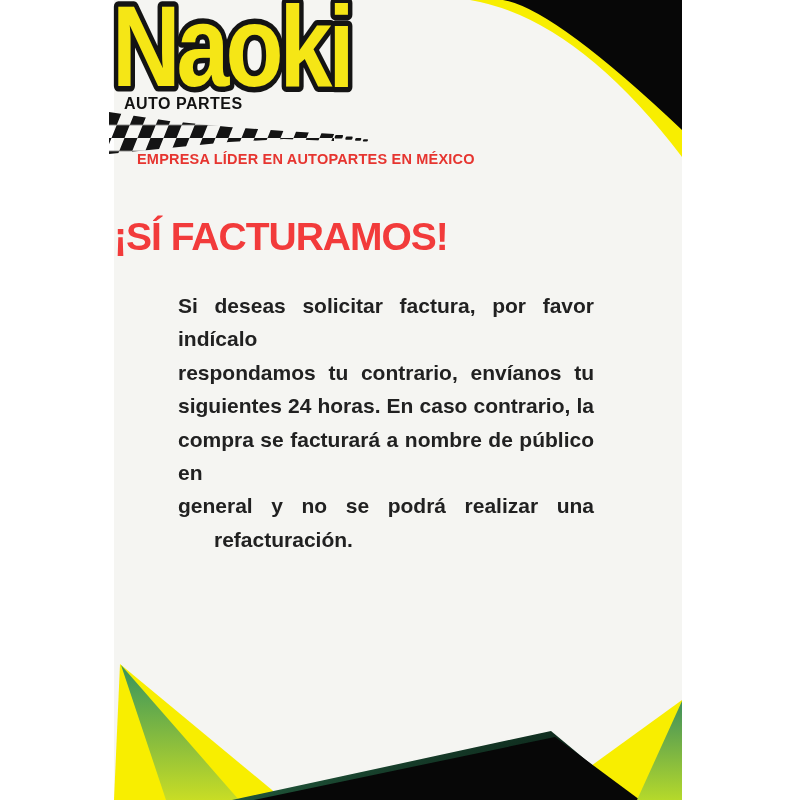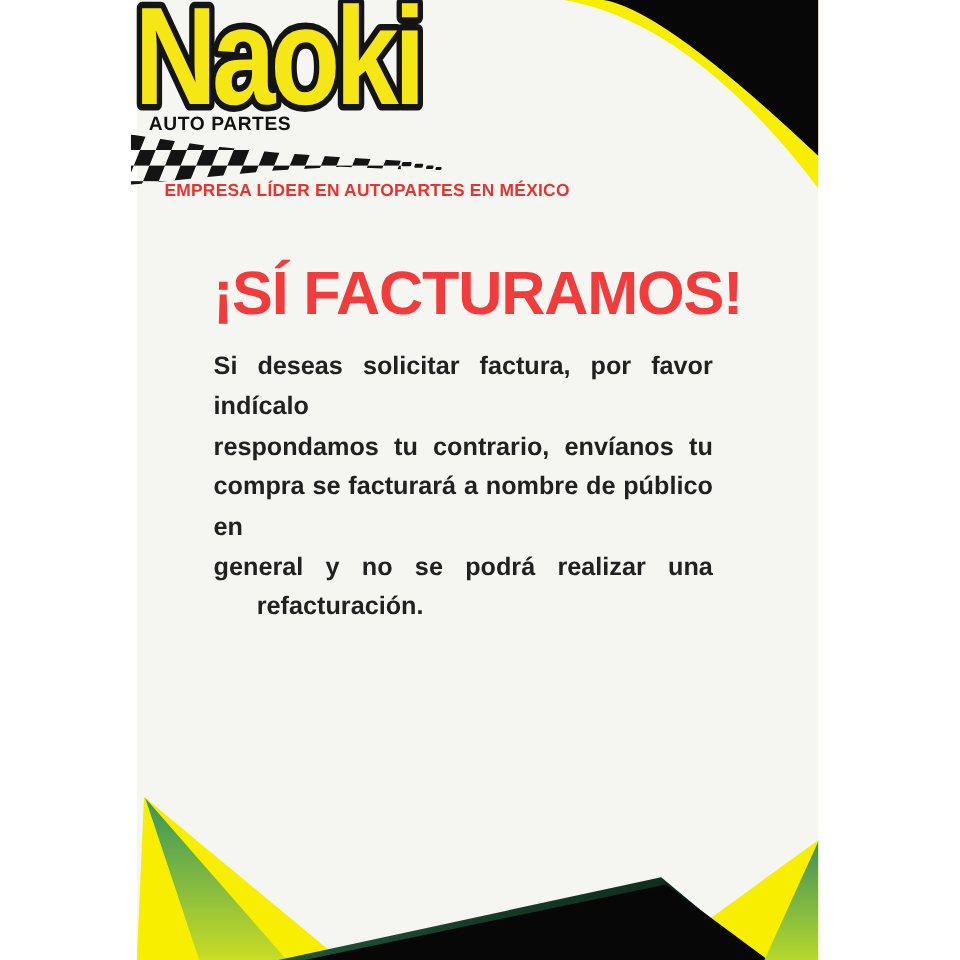--- a/index.html
+++ b/index.html
@@ -16,22 +16,22 @@
     fill:var(--brand-yellow,#f5e616);stroke:var(--outline-black,#141414);
     stroke-width:9px;paint-order:stroke;stroke-linejoin:round;letter-spacing:-4px;
   }
   .subtitle{position:absolute;left:-1px;top:92px;font-size:16px;font-weight:bold;
     color:#121212;letter-spacing:.5px;line-height:24px;margin-left:11px;}
   .flag{position:absolute;left:-5px;top:112px;width:262px;height:42px;}
   .tagline{position:absolute;left:8px;top:150px;font-size:14.5px;font-weight:bold;
     color:var(--accent-red,#e63530);letter-spacing:.2px;line-height:18px;margin-left:15px;}
 
   
-  .title{position:absolute;left:0;top:215px;width:100%;text-align:center;
-    font-size:51px;font-weight:bold;color:var(--title-red,#f23b3b);letter-spacing:-1px;}
+  .title{position:absolute;left:0;top:215px;width:100%;text-align:left;
+    font-size:39px;font-weight:bold;color:var(--title-red,#f23b3b);letter-spacing:-1px;}
 
   
   .body-text{position:absolute;left:64px;top:289px;width:416px;
     font-size:21px;font-weight:bold;color:var(--body-text,#212121);}
   .body-text .line{text-align:justify;text-align-last:justify;line-height:33.4px;}
   .body-text .line.last{text-align:justify;text-align-last:left;margin-left:36px;}
 
   
   .decor-bottom{position:absolute;left:0;bottom:0;width:568px;height:160px;pointer-events:none;}
 </style>
@@ -67,20 +67,21 @@
       </g>
     </svg>
 
     <div class="tagline">EMPRESA LÍDER  EN AUTOPARTES EN MÉXICO</div>
 
     <div class="title">¡SÍ FACTURAMOS!</div>
 
     <div class="body-text">
       <div class="line">Si deseas solicitar factura, por favor indícalo</div>
       <div class="line">respondamos tu contrario, envíanos tu</div>
+      <div class="line">siguientes 24 horas. En caso contrario, la</div>
       <div class="line">compra se facturará a nombre de público en</div>
       <div class="line">general y no se podrá realizar una</div>
       <div class="line last">refacturación.</div>
     </div>
 
     <svg class="decor-bottom" viewBox="0 0 568 160" aria-hidden="true">
       <defs>
         <linearGradient id="gLeft" x1="0" y1="0" x2="0" y2="1">
           <stop offset="0" stop-color="#36935e"></stop>
           <stop offset="1" stop-color="#c8dd25"></stop>

